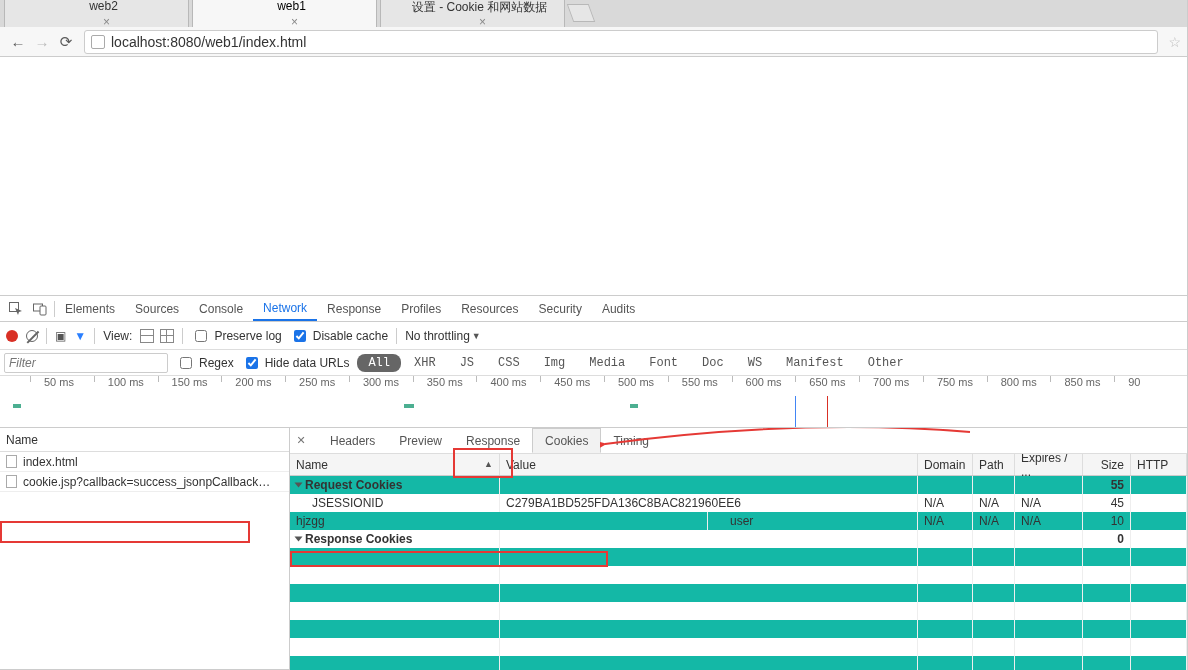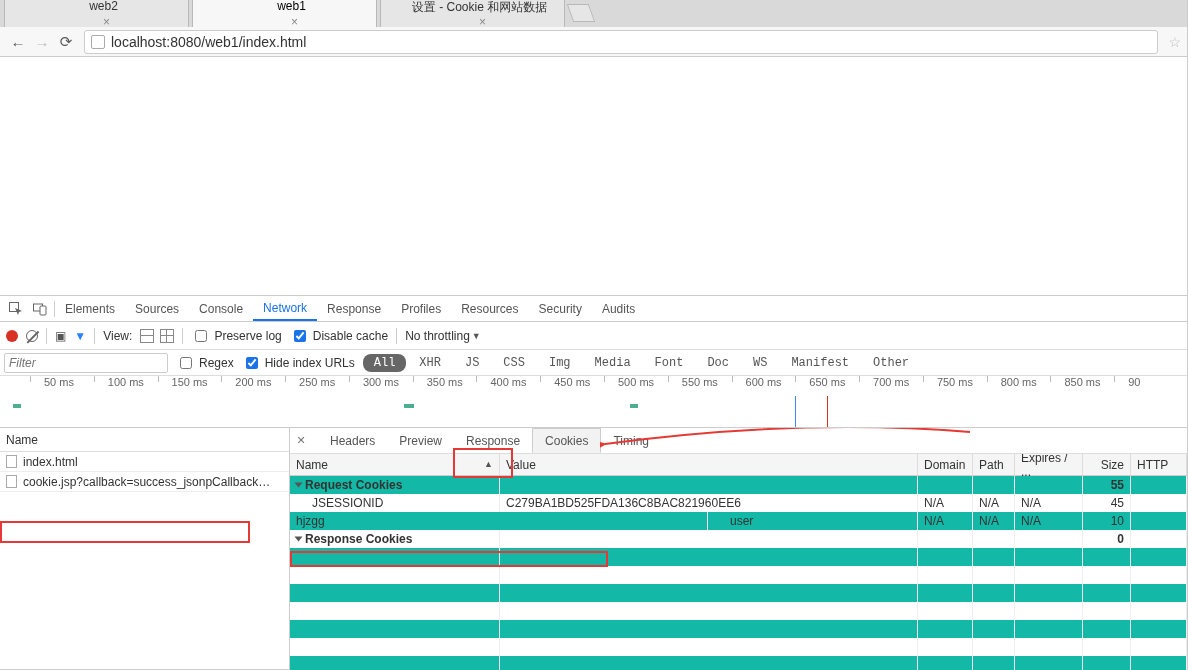--- a/index.html
+++ b/index.html
@@ -205,21 +205,21 @@
   </div>
 
   <div class="net-filterbar">
     <input class="filter-input" placeholder="Filter" style="">
     <label style="display:flex;align-items:center;gap:4px;">
       <input type="checkbox" class="chk" style="">
       <span>Regex</span>
     </label>
     <label style="display:flex;align-items:center;gap:4px;">
       <input type="checkbox" class="chk" checked="" style="">
-      <span>Hide index URLs</span>
+      <span>Hide data URLs</span>
     </label>
     <div id="pills" style="display:flex;gap:2px;">
           <span class="pill small active">All</span>
           <span class="pill small">XHR</span>
           <span class="pill small">JS</span>
           <span class="pill small">CSS</span>
           <span class="pill small">Img</span>
           <span class="pill small">Media</span>
           <span class="pill small">Font</span>
           <span class="pill small">Doc</span>

